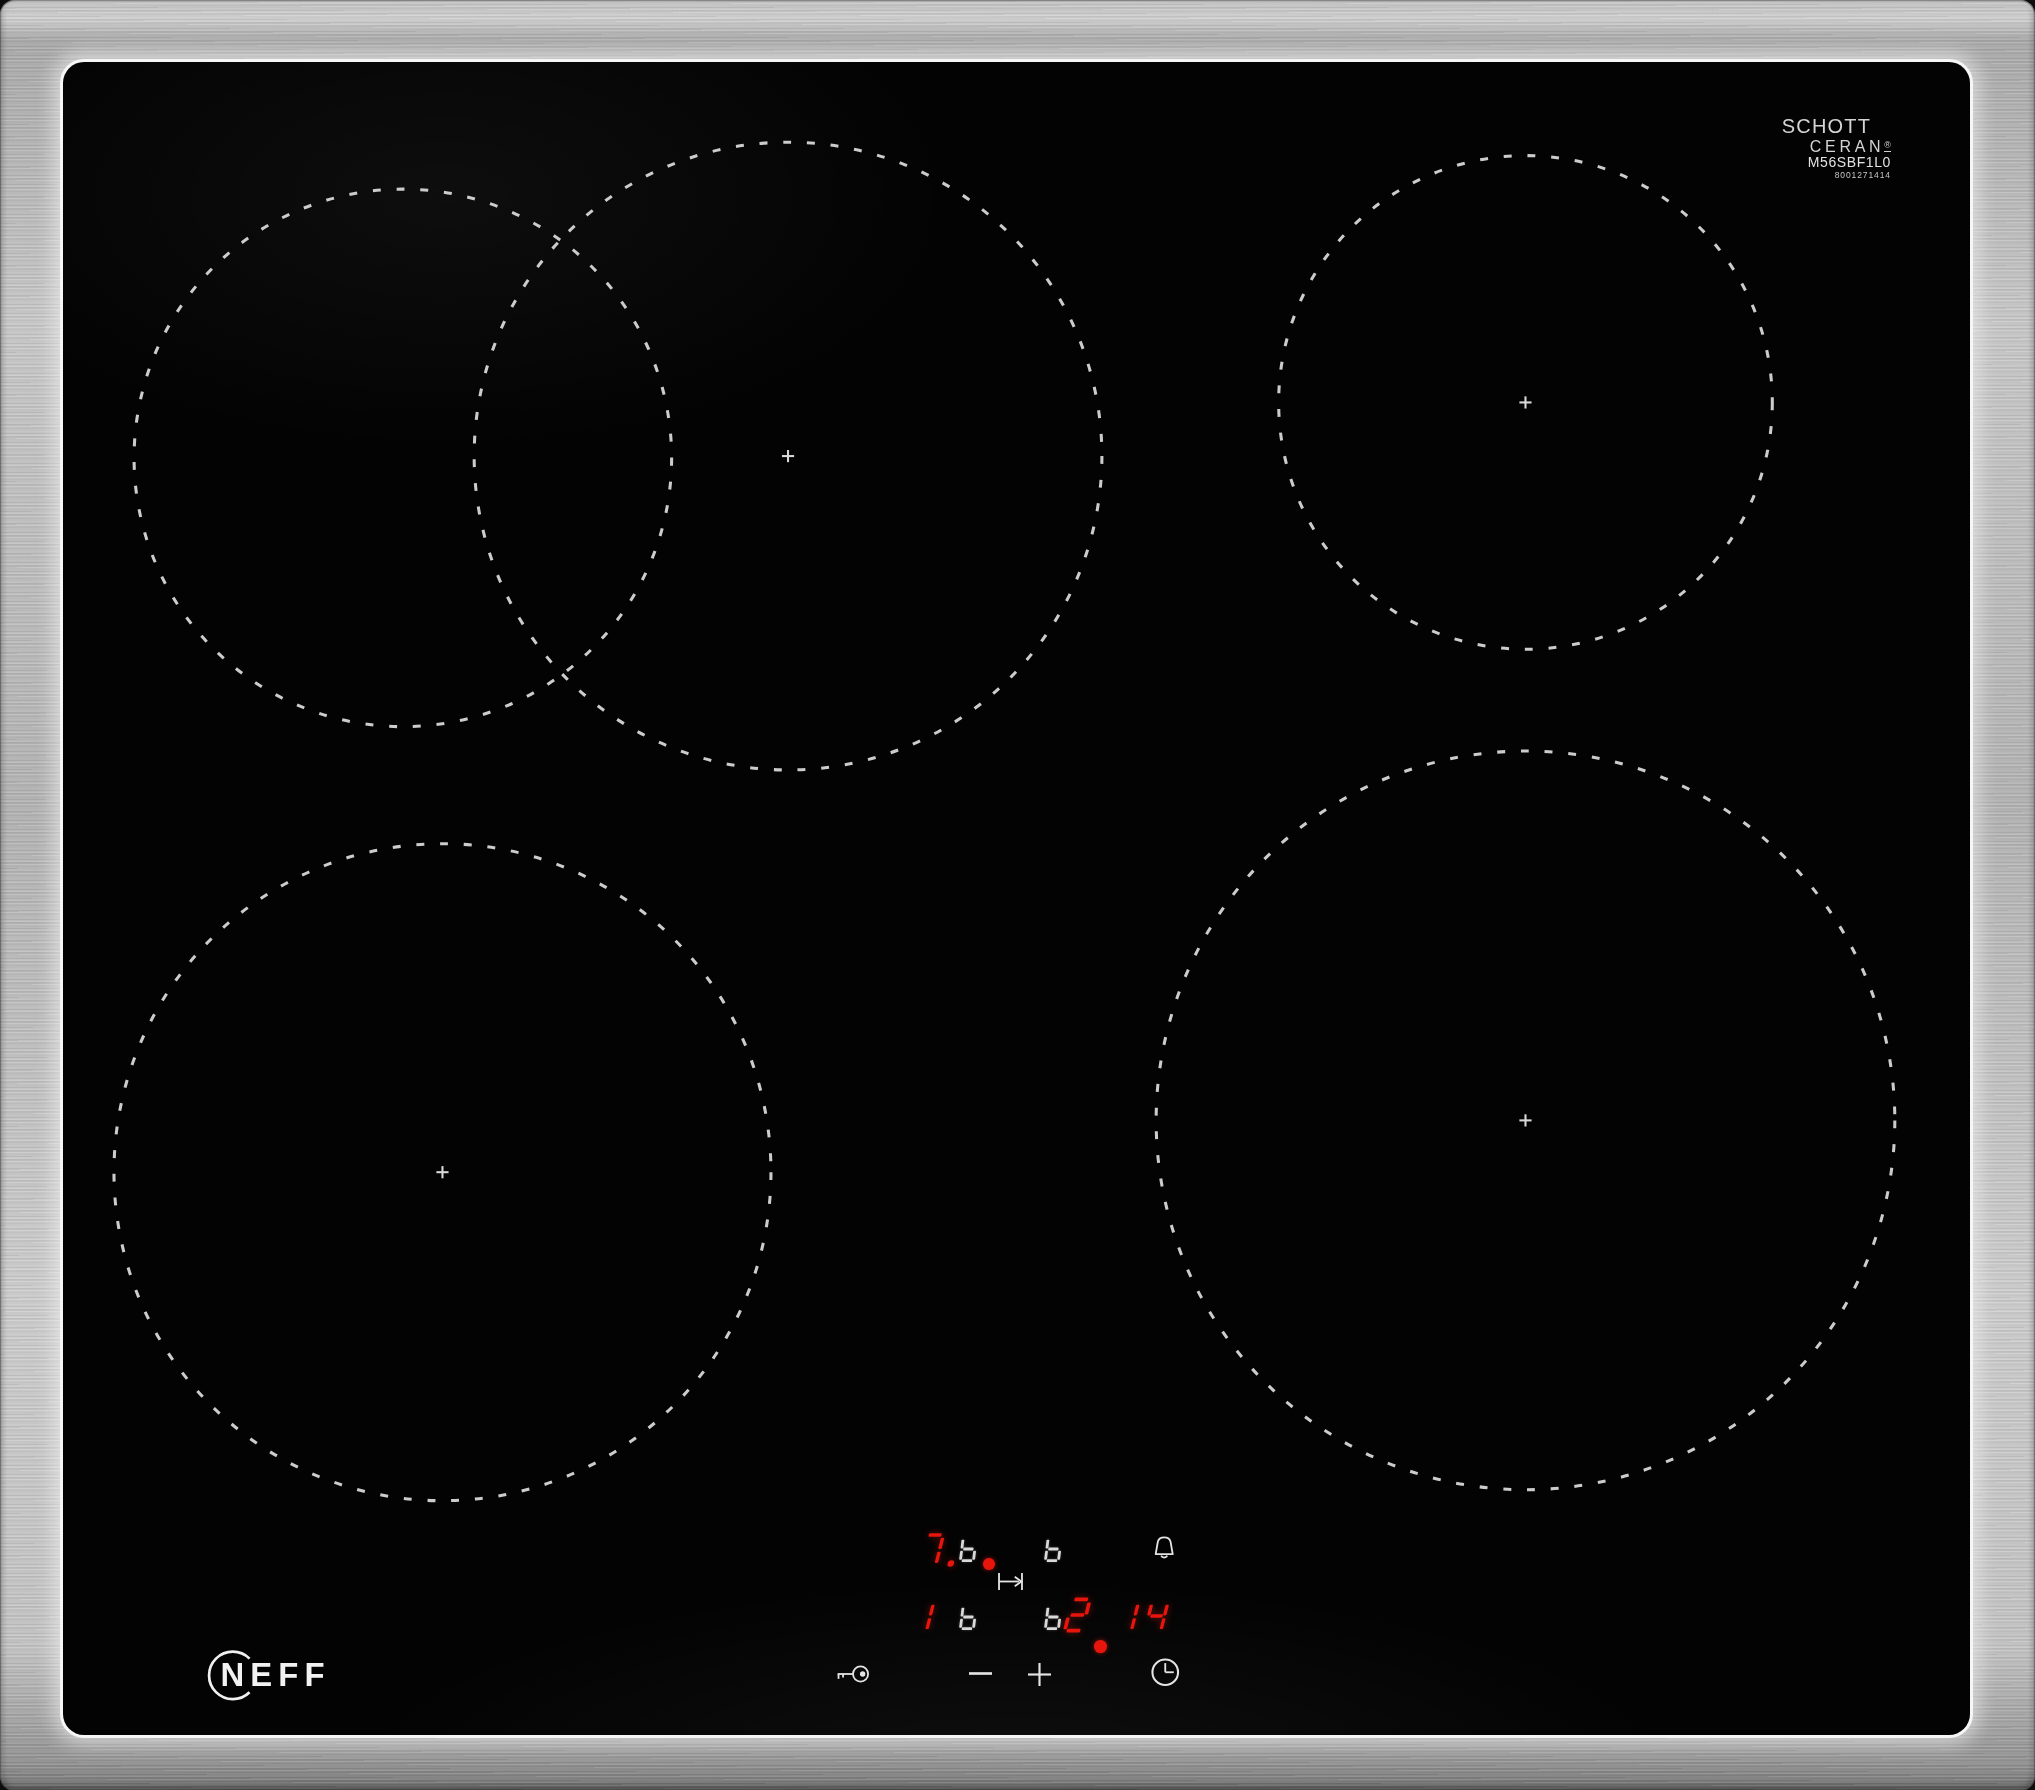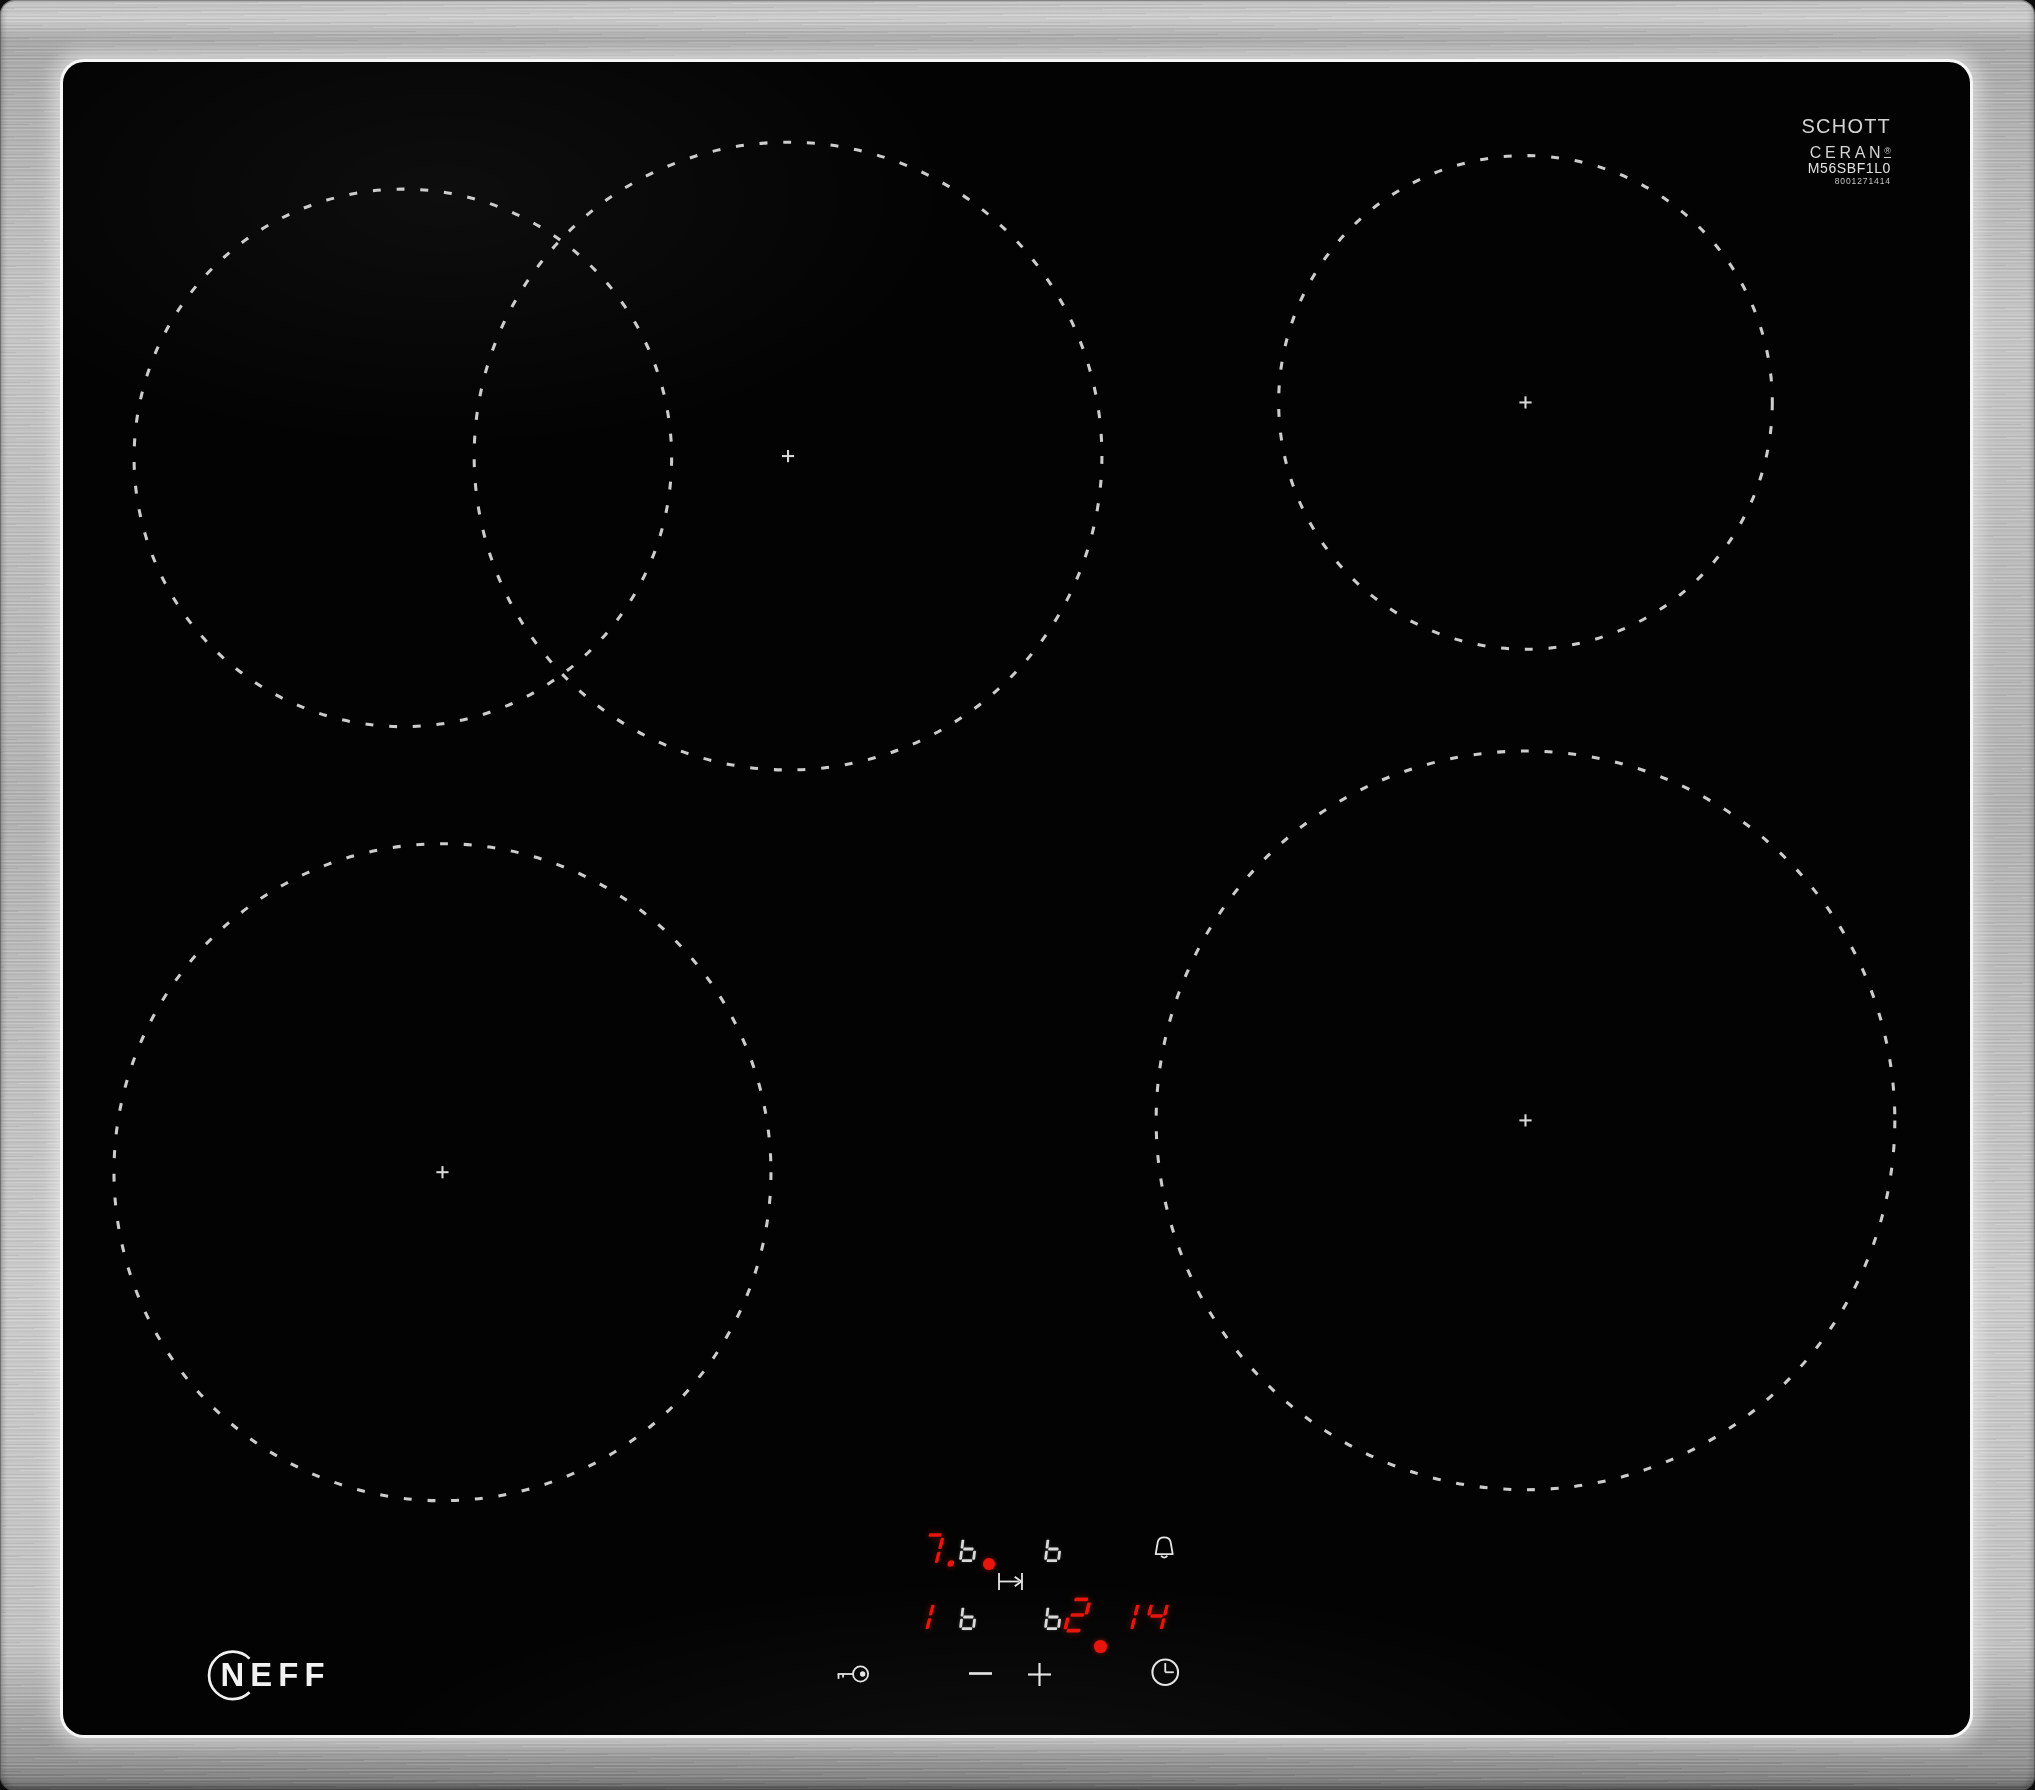--- a/index.html
+++ b/index.html
@@ -30,22 +30,22 @@
       var(--glass-black,#030303);
     box-shadow: 0 0 0 3px #f6f6f6, 0 0 18.3px 9.8px rgba(246,246,246,.55);
   }
 
   .zones{position:absolute;left:0;top:0;pointer-events:none;}
   .zones circle{fill:none;stroke:#dcdcdc;stroke-width:5;stroke-dasharray:13 26;opacity:.93;}
   .zones line{stroke:#d9d9d9;stroke-width:3.4;}
 
   
   .schott{position:absolute;left:1762px;top:116px;width:129px;text-align:right;color:#d4d4d4;line-height:1;}
-  .schott .l1{font-size:20px;letter-spacing:1.2px;}
-  .schott .l2{font-size:16px;letter-spacing:3.7px;margin-top:9px;}
+  .schott .l1{font-size:20px;letter-spacing:1.2px;text-align:center;}
+  .schott .l2{font-size:16px;letter-spacing:3.7px;margin-top:3px;}
   .schott .reg{font-size:9.1px;vertical-align:3.7px;letter-spacing:0;border-bottom:1.2px solid #cfcfcf;padding-bottom:0.6px;}
   .schott .model{font-size:14px;letter-spacing:0.6px;color:#e2e2e2;}
   .schott .code{font-size:8.5px;letter-spacing:0.9px;color:#c6c6c6;margin-top:1.8px;}
 
   
   .nefflogo{position:absolute;left:206px;top:1648px;}
   .nefflogo path{fill:none;stroke:#f0f0f0;stroke-width:4.5;}
   .nefflogo text{fill:#f2f2f2;font-family:"Liberation Sans",sans-serif;font-weight:bold;font-size:54px;letter-spacing:10px;}
 
   

